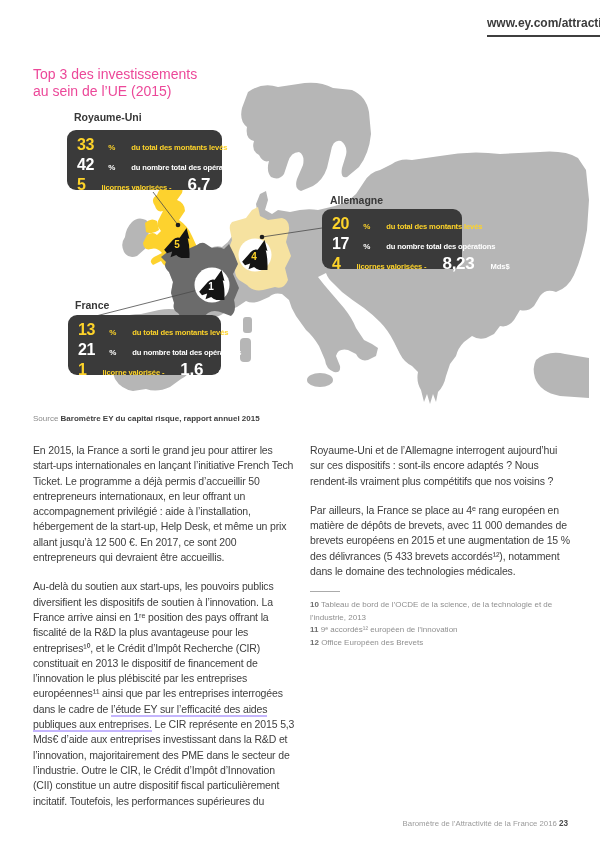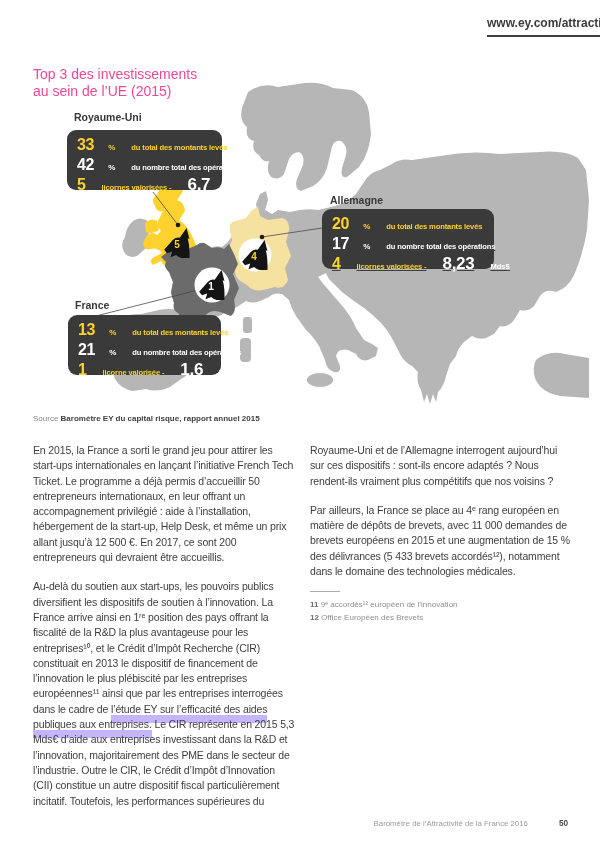--- a/index.html
+++ b/index.html
@@ -25,27 +25,27 @@
   .unit{font-size:7.6px;font-weight:bold;margin-left:2px;}
   .yl{color:#fdd32a;} .wh{color:#ffffff;}
   
   .source{position:absolute;left:33px;top:414px;font-size:8px;color:#8a8a8a;}
   .source b{color:#3f3f3f;}
   
   .col{position:absolute;top:443px;width:263px;font-size:10.5px;line-height:15.3px;
        color:#3e3e3e;letter-spacing:-0.15px;text-align:left;}
   .col1{left:33px;} .col2{left:310px;}
   .col p{margin:0 0 14px 0;}
-  .ey-link{border-bottom:8px solid #c4b5fd;}
+  .ey-link{border-bottom:2px solid #c4b5fd;}
   .fn-rule{width:30px;height:1px;background:#ababab;margin:8px 0 7px 0;}
   .footnote{font-size:8px;line-height:12.5px;color:#8f8f8f;letter-spacing:0;}
   .fn-num{font-weight:bold;color:#6e6e6e;}
   
   .footer{position:absolute;top:819px;right:32px;font-size:7.8px;color:#9b9b9b;
-          display:flex;align-items:baseline;gap:31px;}
+          display:flex;align-items:baseline;gap:2px;}
   .footer .pageno{font-size:8.2px;font-weight:bold;color:#4a4a4a;}
 </style>
 </head>
 <body>
 
 <div class="page">
 
   <div class="hdr-url">www.ey.com/attractiveness</div>
 
   <div class="fig-title">
@@ -118,21 +118,21 @@
     </div>
     <div class="r">
       <span class="big yl">5</span>
       <span class="lbl yl">licornes valorisées -</span>
       <span class="val wh">6,7</span>
       <span class="unit wh">Mds$</span>
     </div>
   </div>
 
   <div class="co-label" style="left:330px;top:194px;">Allemagne</div>
-  <div class="co-box" style="left:322px;top:209px;width:172px;height:60px;text-decoration:underline;">
+  <div class="co-box" style="left:322px;top:209px;width:140px;height:60px;">
     <div class="r">
       <span class="big yl">20</span>
         <span class="pct yl">%</span>
       <span class="lbl yl">du total des montants levés</span>
     </div>
     <div class="r">
       <span class="big wh">17</span>
         <span class="pct wh">%</span>
       <span class="lbl wh">du nombre total des opérations</span>
     </div>
@@ -172,23 +172,24 @@
   <div class="col col1">
     <p>En 2015, la France a sorti le grand jeu pour attirer les start-ups internationales en lançant l’initiative French Tech Ticket. Le programme a déjà permis d’accueillir 50 entrepreneurs internationaux, en leur offrant un accompagnement privilégié : aide à l’installation, hébergement de la start-up, Help Desk, et même un prix allant jusqu’à 12 500 €. En 2017, ce sont 200 entrepreneurs qui devraient être accueillis.</p>
     <p><span>Au-delà du soutien aux start-ups, les pouvoirs publics diversifient les dispositifs de soutien à l’innovation. La France arrive ainsi en 1ʳᵉ position des pays offrant la fiscalité de la R&amp;D la plus avantageuse pour les entreprises¹⁰, et le Crédit d’Impôt Recherche (CIR) constituait en 2013 le dispositif de financement de l’innovation le plus plébiscité par les entreprises européennes¹¹ ainsi que par les entreprises interrogées dans le cadre de </span><span class="ey-link">l’étude EY sur l’efficacité des aides publiques aux entreprises.</span><span> Le CIR représente en 2015 5,3 Mds€ d’aide aux entreprises investissant dans la R&amp;D et l’innovation, majoritairement des PME dans le secteur de l’industrie. Outre le CIR, le Crédit d’Impôt d’Innovation (CII) constitue un autre dispositif fiscal particulièrement incitatif. Toutefois, les performances supérieures du</span></p>
   </div>
 
   <div class="col col2">
     <p>Royaume-Uni et de l’Allemagne interrogent aujourd’hui sur ces dispositifs : sont-ils encore adaptés ? Nous rendent-ils vraiment plus compétitifs que nos voisins ?</p>
     <p style="margin-bottom:12px;">Par ailleurs, la France se place au 4ᵉ rang européen en matière de dépôts de brevets, avec 11 000 demandes de brevets européens en 2015 et une augmentation de 15 % des délivrances (5 433 brevets accordés¹²), notamment dans le domaine des technologies médicales.</p>
     <div class="fn-rule"></div>
     <div>
+        <div class="footnote"><span class="fn-num">10</span><span> Tableau de bord de l’OCDE de la science, de la technologie et de l’industrie, 2013</span></div>
         <div class="footnote"><span class="fn-num">11</span><span> 9ᵉ accordés¹² européen de l’innovation</span></div>
         <div class="footnote"><span class="fn-num">12</span><span> Office Européen des Brevets</span></div>
       </div>
   </div>
 
   <div class="footer">
     <span>Baromètre de l’Attractivité de la France 2016</span>
-    <span class="pageno">50</span>
+    <span class="pageno">23</span>
   </div>
 
 </div>
 
 </body></html>

